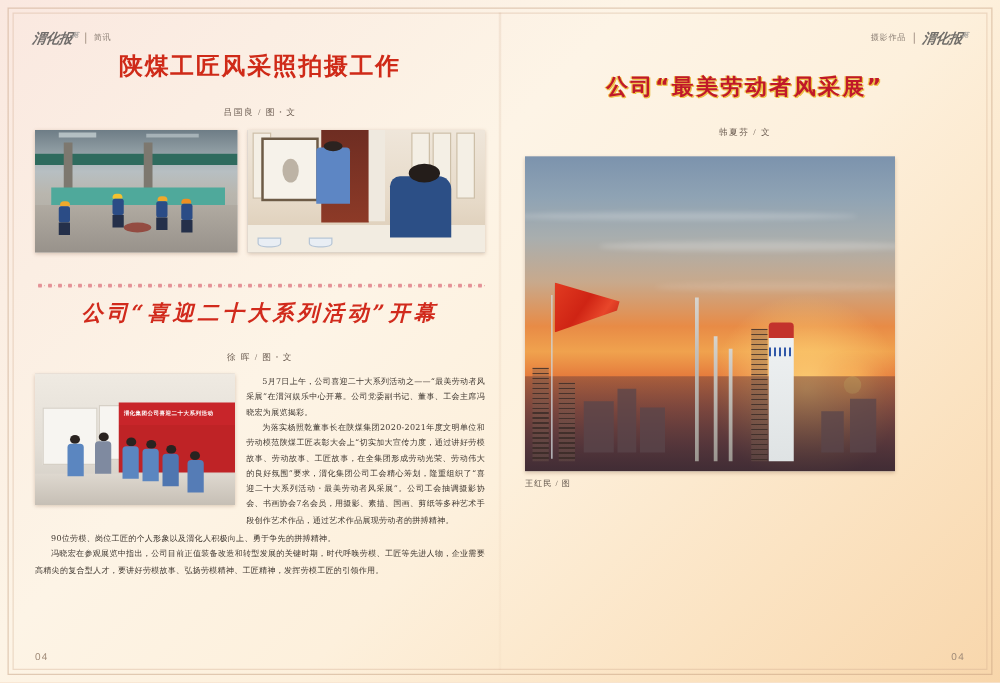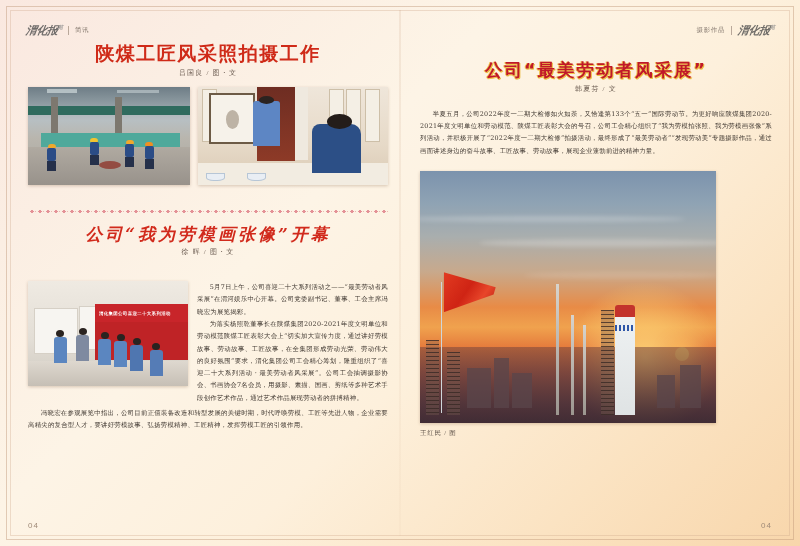--- a/index.html
+++ b/index.html
@@ -77,21 +77,21 @@
       -1px 0 0 #f0c24a;
     font-size:17.5px;letter-spacing:2px;
   }
   .headline.script{
     color:#d12a1c;font-size:17px;letter-spacing:3px;
     font-family:"DejaVu Serif","Liberation Serif",serif;
     font-style:italic;font-weight:700;
   }
   .byline{
     text-align:center;font-size:7px;color:#6a5b50;
-    letter-spacing:1.2px;margin-top:1px;
+    letter-spacing:1.2px;margin-top:18px;
   }
 
   
   .photorow{display:flex;gap:8px;}
   .photo{
     position:relative;overflow:hidden;
     box-shadow:0 1px 3px rgba(120,80,50,.28);
     background:#ccc;
   }
   .photo .ph-inner{position:absolute;inset:0;}
@@ -276,25 +276,25 @@
       </div>
 
       <div class="caption">&nbsp;</div>
 
     </div>
 
     <div class="divider"></div>
 
     <div style="margin-top:6px;">
       <div class="headline script">
-        <span>公司“我为劳模画张像”开幕</span>
+        <span>公司“喜迎二十大系列活动”开幕</span>
       </div>
       <div class="byline">徐 晖 / 图・文</div>
 
-      <div class="flow" style="margin-top:24px;">
+      <div class="flow" style="margin-top:8px;">
         <div class="col-img">
           <div class="photo" style="width:160px;height:105px;">
             <div class="ph-inner ph-expo">
               <div class="panel" style="left:4%;top:26%;width:26%;height:42%;"></div>
               <div class="panel" style="left:32%;top:24%;width:22%;height:40%;"></div>
               <div class="banner">
                   <span>渭化集团公司喜迎二十大系列活动</span>
                 </div>
               <div class="redwall"></div>
               <div class="floor2"></div>
@@ -325,35 +325,33 @@
             </div>
           </div>
         </div>
         <div class="col-txt body">
           <p>5月7日上午，公司喜迎二十大系列活动之——“最美劳动者风采展”在渭河娱乐中心开幕。公司党委副书记、董事、工会主席冯晓宏为展览揭彩。</p>
           <p>为落实杨照乾董事长在陕煤集团2020-2021年度文明单位和劳动模范陕煤工匠表彰大会上“切实加大宣传力度，通过讲好劳模故事、劳动故事、工匠故事，在全集团形成劳动光荣、劳动伟大的良好氛围”要求，渭化集团公司工会精心筹划，隆重组织了“喜迎二十大系列活动・最美劳动者风采展”。公司工会抽调摄影协会、书画协会7名会员，用摄影、素描、国画、剪纸等多种艺术手段创作艺术作品，通过艺术作品展现劳动者的拼搏精神。</p>
         </div>
       </div>
 
       <div class="body" style="margin-top:3px;">
+        <p>90位劳模、岗位工匠的个人形象以及渭化人积极向上、勇于争先的拼搏精神。</p>
         <p>冯晓宏在参观展览中指出，公司目前正值装备改造和转型发展的关键时期，时代呼唤劳模、工匠等先进人物，企业需要高精尖的复合型人才，要讲好劳模故事、弘扬劳模精神、工匠精神，发挥劳模工匠的引领作用。</p>
       </div>
     </div>
   </div>
 
   <div class="page right">
     <div style="margin-top:18px;">
       <div class="headline gold">
         <span class="ln" style="display:block;">公司“最美劳动者风采展”</span>
       </div>
       <div class="byline">韩夏芬 / 文</div>
 
-      <div class="body" style="margin-top:14px;">
-        <p>半夏五月，公司2022年度一二期大检修如火如荼，又恰逢第133个“五一”国际劳动节。为更好响应陕煤集团2020-2021年度文明单位和劳动模范、陕煤工匠表彰大会的号召，公司工会精心组织了“我为劳模拍张照、我为劳模画张像”系列活动，并积极开展了“2022年度一二期大检修”拍摄活动，最终形成了“最美劳动者”“发现劳动美”专题摄影作品，通过画面讲述身边的奋斗故事、工匠故事、劳动故事，展现企业蓬勃前进的精神力量。</p>
-      </div>
 
       <div class="photo" style="width:296px;height:252px;margin-top:14px;">
         <div class="ph-inner ph-sunset">
           <div class="cloudband" style="top:18%;left:-5%;right:10%;"></div>
           <div class="cloudband" style="top:27%;left:20%;right:-5%;height:8px;"></div>
           <div class="cloudband" style="top:40%;left:35%;right:-2%;height:7px;opacity:.5;"></div>
           <div class="sun"></div>
           <div class="skyline"></div>
           <div class="bldg" style="left:16%;width:8%;height:16%;"></div>
           <div class="bldg" style="left:25%;width:5%;height:20%;"></div>

